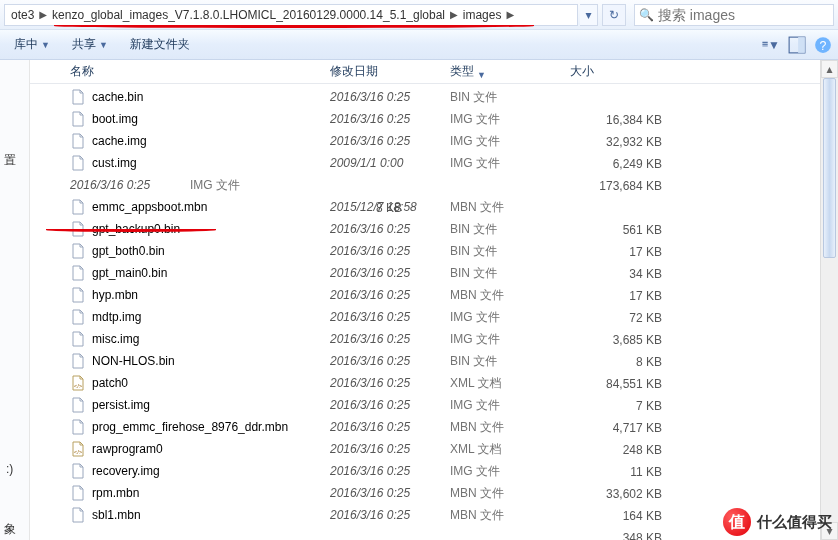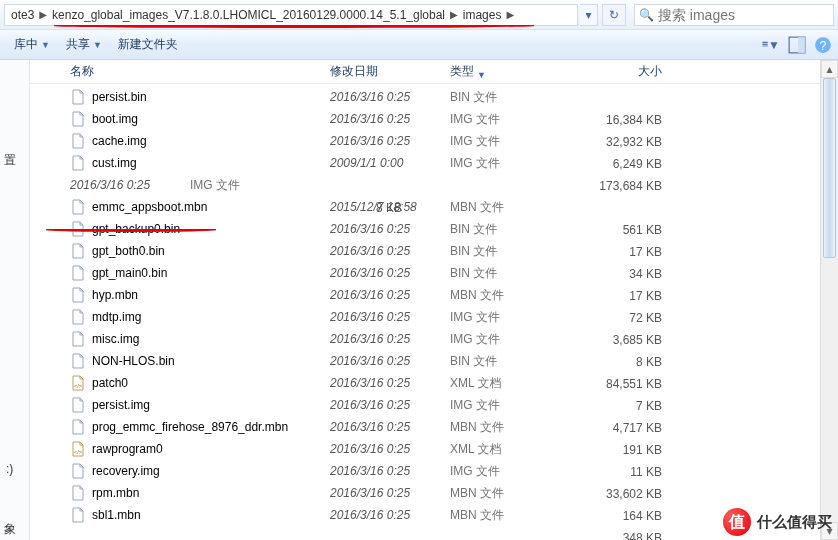--- a/index.html
+++ b/index.html
@@ -10,38 +10,38 @@
 .path { display: flex; align-items: center; flex: 1; background: #fff; border: 1px solid #cfd9ea; height: 22px; padding: 0 4px; overflow: hidden; white-space: nowrap; }
 .crumb { color: #333; padding: 0 2px; }
 .tri { color: #555; padding: 0 3px; font-size: 10px; }
 .dropbtn { width: 18px; height: 22px; border: 1px solid #cfd9ea; border-left: none; background: #f5f9ff; display: flex; align-items: center; justify-content: center; color: #4a6a9e; cursor: pointer; }
 .navbtn { width: 24px; height: 22px; border: 1px solid #cfd9ea; background: #f0f5fe; display:flex; align-items:center; justify-content:center; color:#4a6a9e; margin-left:2px; cursor:pointer; }
 .searchbox { width: 200px; height: 22px; border: 1px solid #cfd9ea; background: #fff; display: flex; align-items: center; padding: 0 4px; margin-left: 6px; }
 .searchbox .sicon { color: #7a8aa8; margin-right: 4px; }
 .searchbox input { border: none; outline: none; font-size: 14px; color: #888; width: 100%; background: transparent; }
 
 
-.toolbar { display: flex; align-items: center; height: 30px; background: linear-gradient(#f6fbff,#e4eefc,#dfeaf9); border-bottom: 1px solid #c8d6eb; padding: 0 6px; color: #1e395b; }
+.toolbar { display: flex; align-items: center; height: 30px; background: linear-gradient(#f6fbff,#e4eefc,#dfeaf9); border-bottom: 1px solid #c8d6eb; padding: 0 6px; gap: 6px; color: #1e395b; }
 .tbtn { padding: 3px 8px; display: flex; align-items: center; gap: 3px; cursor: pointer; }
 .tbtn .dd { font-size: 9px; color: #4a6a9e; }
 .tool-right { margin-left: auto; display:flex; align-items:center; gap:8px; }
 .mini-icon { width:18px; height:18px; display:flex; align-items:center; justify-content:center; color:#4a6a9e; cursor:pointer; }
 
 
 .content { display: flex; height: calc(540px - 60px); }
 .sidebar { width: 30px; background: #fafbfd; border-right: 1px solid #e6e6e6; position: relative; }
 
 .filepanel { flex:1; overflow:hidden; display:flex; flex-direction:column; }
 
 
 .cols { display:flex; align-items:center; height:24px; border-bottom:1px solid #e6e9ee; padding-left: 40px; color:#1e395b; font-size:12px; }
 .col-name { width: 260px; }
 .col-date { width: 120px; }
 .col-type { width: 120px; display:flex; align-items:flex-end; gap:3px; }
-.col-size { width: 100px; text-align: right; padding-right: 8px; }
+.col-size { width: 100px; text-align: left; padding-right: 8px; }
 .sortdd { font-size:9px; color:#4a6a9e; }
 
 
 .files { flex:1; overflow-y:auto; padding-top: 2px; }
 .row { display:flex; align-items:center; height:22px; padding-left: 40px; cursor:pointer; position:relative; }
 .fname { width: 260px; display:flex; align-items:center; gap:6px; color:#000; }
 .ficon { width:16px; height:16px; display:flex; align-items:center; justify-content:center; }
 .ficon svg { width:16px; height:16px; }
 .fdate { width: 120px; color:#555;font-style:italic; }
 .ftype { width: 120px; color:#737373; }
@@ -144,21 +144,21 @@
     </div>
     <div class="files" id="filelist">
         <div class="row">
           <div class="fname">
             <span class="ficon">
               <svg viewBox="0 0 16 16">
                 <path d="M3 1h7l3 3v11H3z" fill="#fff" stroke="#9aa7bd"></path>
                 <path d="M10 1v3h3" fill="none" stroke="#9aa7bd"></path>
               </svg>
             </span>
-            <span>persist.bin</span>
+            <span>cache.bin</span>
           </div>
           <div class="fdate">2016/3/16 0:25</div>
           <div class="ftype">BIN 文件</div>
           <div class="fsize">16,384 KB</div>
         </div>
         <div class="row">
           <div class="fname">
             <span class="ficon">
               <svg viewBox="0 0 16 16">
                 <path d="M3 1h7l3 3v11H3z" fill="#fff" stroke="#9aa7bd"></path>
@@ -350,21 +350,21 @@
             <span class="ficon">
               <svg viewBox="0 0 16 16">
                 <path d="M3 1h7l3 3v11H3z" fill="#fff" stroke="#9aa7bd"></path>
                 <path d="M10 1v3h3" fill="none" stroke="#9aa7bd"></path>
               </svg>
             </span>
             <span>prog_emmc_firehose_8976_ddr.mbn</span>
           </div>
           <div class="fdate">2016/3/16 0:25</div>
           <div class="ftype">MBN 文件</div>
-          <div class="fsize">191 KB</div>
+          <div class="fsize">248 KB</div>
         </div>
         <div class="row">
           <div class="fname">
             <span class="ficon">
               <svg viewBox="0 0 16 16">
                 <path d="M3 1h7l3 3v11H3z" fill="#fff" stroke="#b8a060"></path>
                 <path d="M10 1v3h3" fill="none" stroke="#b8a060"></path>
                 <text x="8" y="13" text-anchor="middle" font-size="6" fill="#a07020">&lt;/&gt;</text>
               </svg>
             </span>

